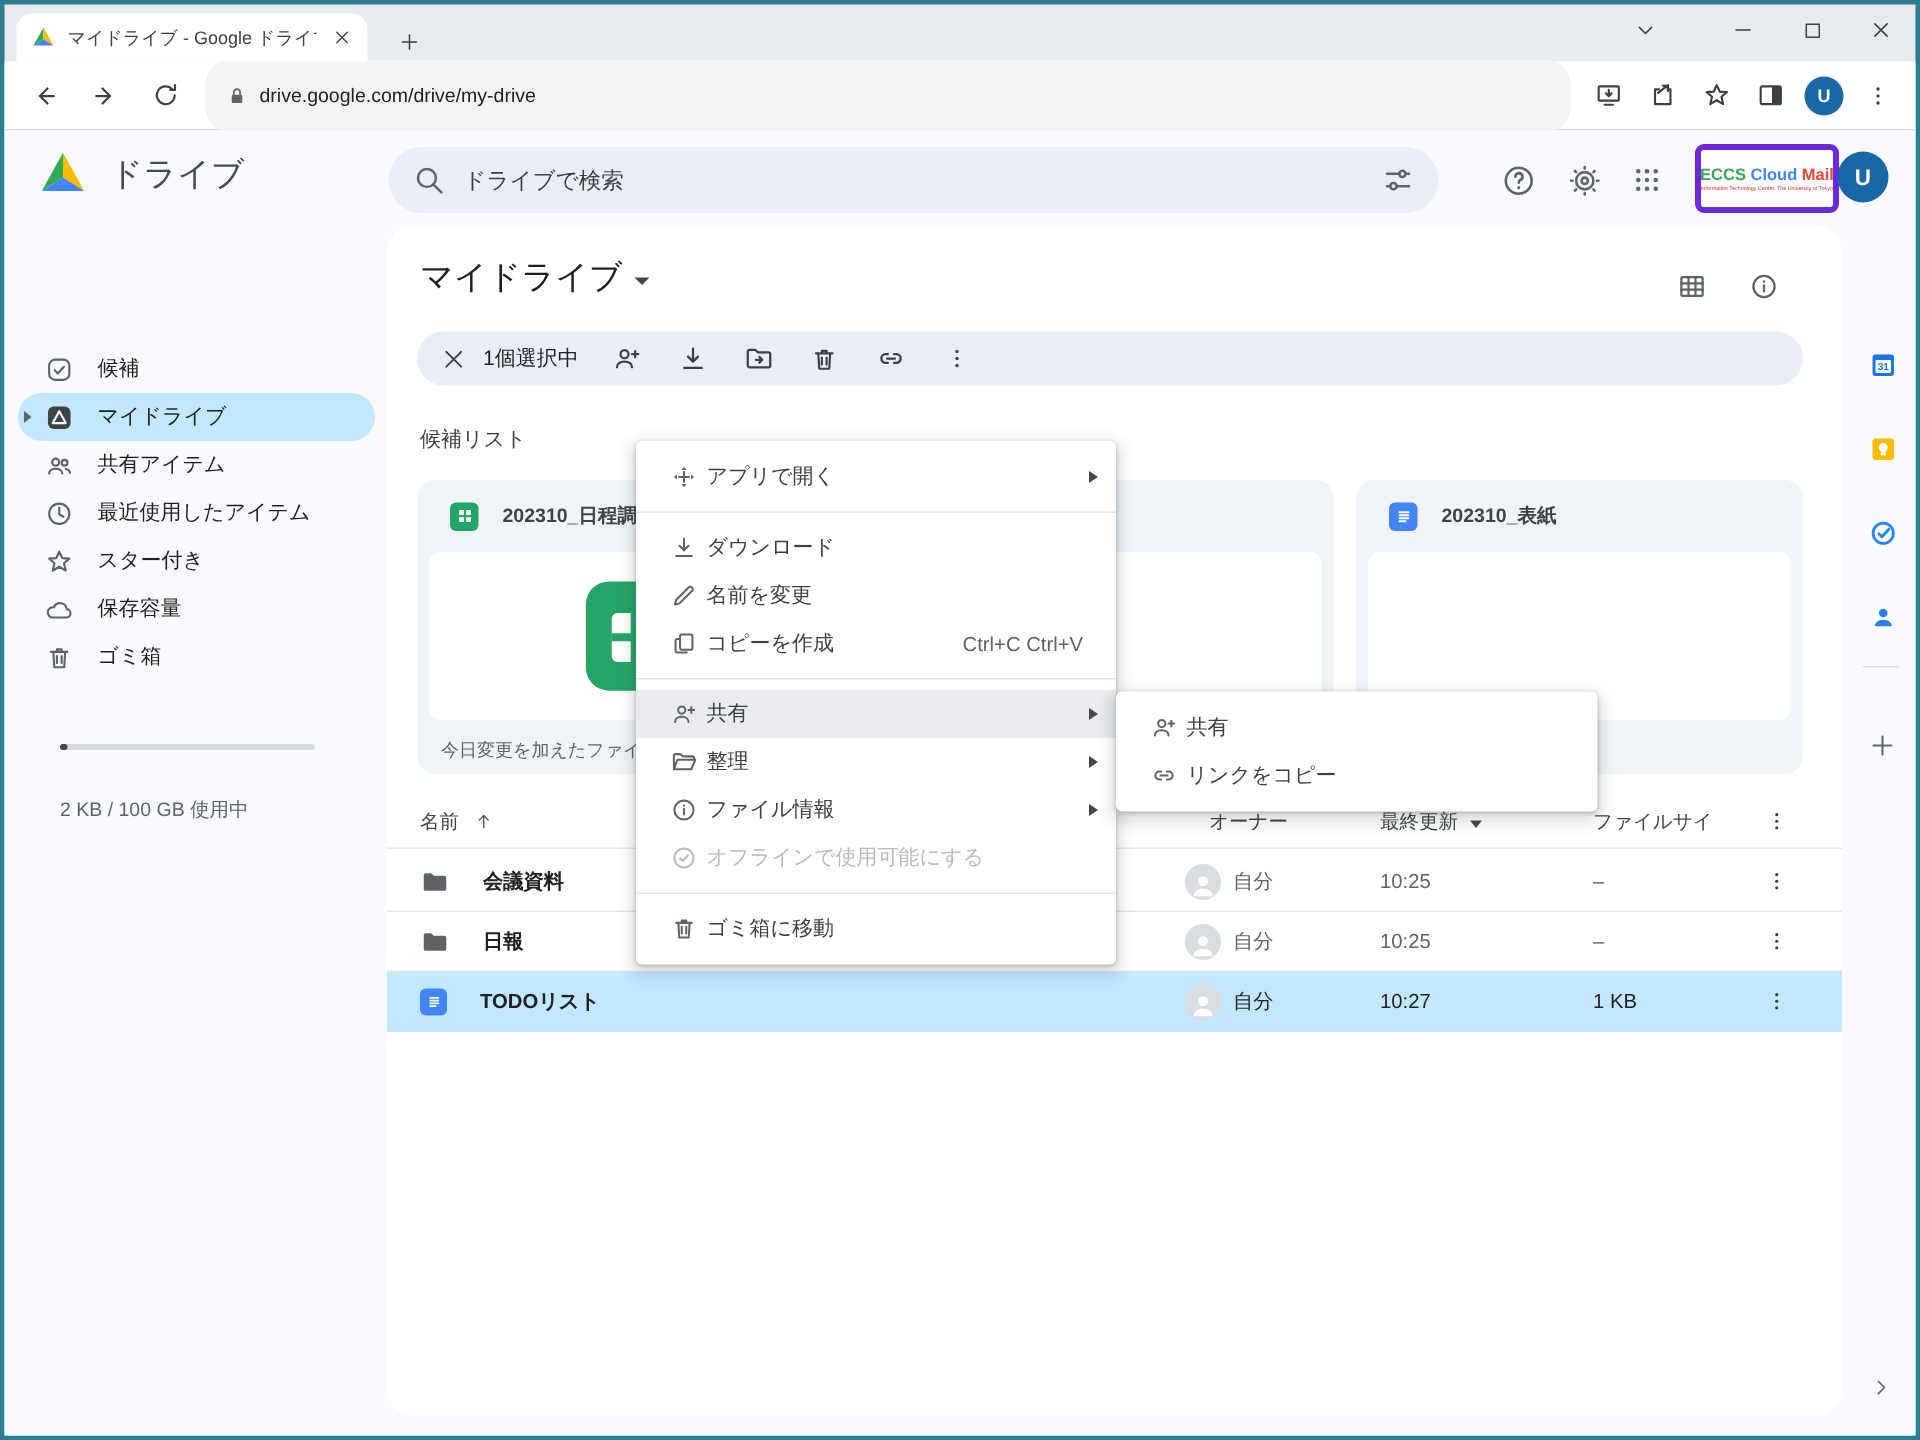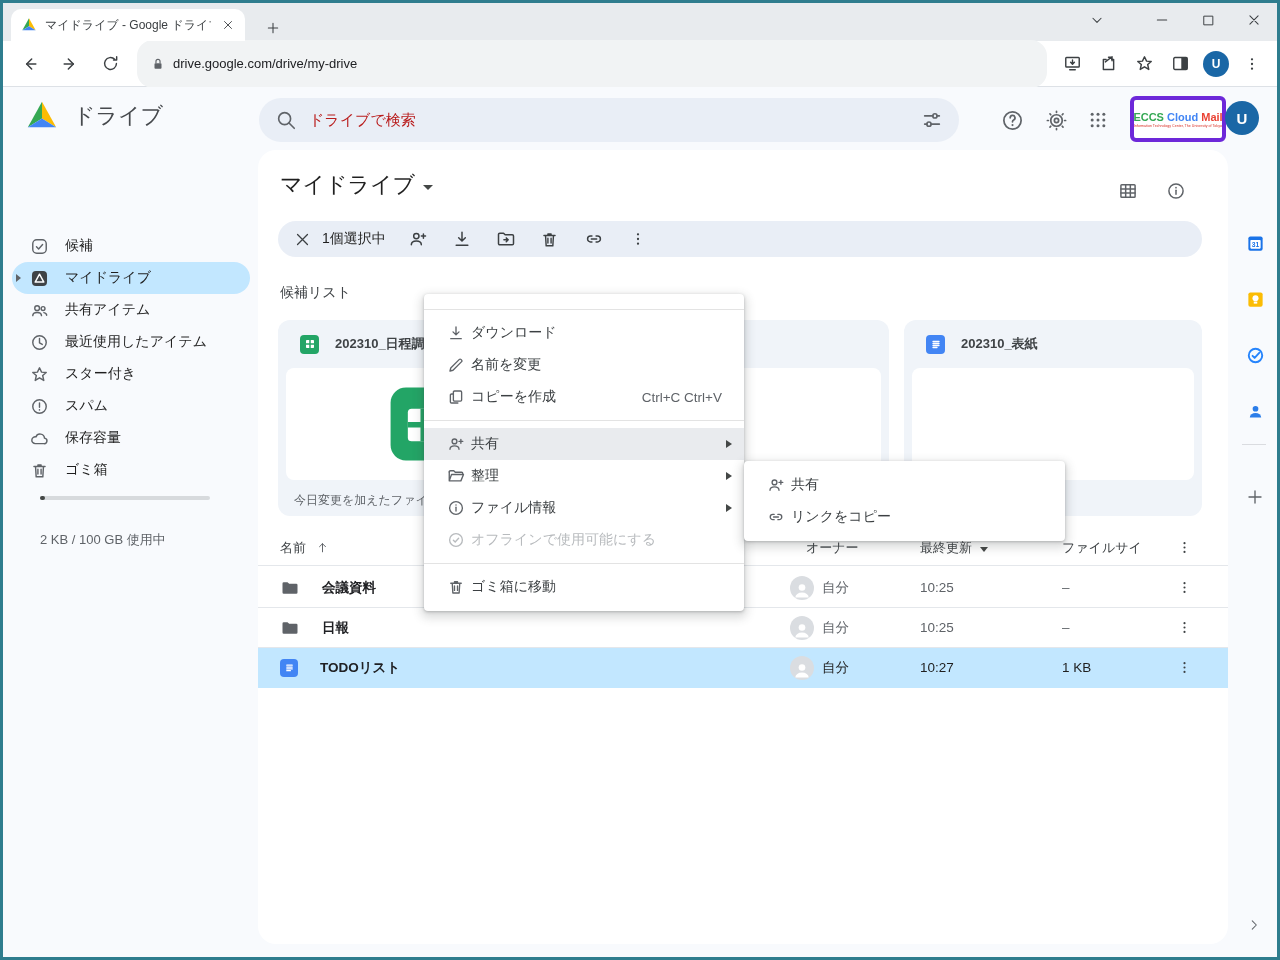--- a/index.html
+++ b/index.html
@@ -28,21 +28,21 @@
   .tb-right{display:flex;align-items:center;gap:2px}
   .tb-right .ibtn{width:34px;height:34px;border-radius:50%}
   .avatar-sm{width:26px;height:26px;border-radius:50%;background:#1a67a6;color:#fff;font-size:12px;display:flex;align-items:center;justify-content:center;font-weight:bold}
 
   
   .app{flex:1;position:relative;background:#f8fafd;overflow:hidden}
 
   .drive-logo{position:absolute;left:20px;top:12px;display:flex;align-items:center;gap:12px}
   .drive-logo .name{font-size:22px;color:#46494d}
   .searchbar{position:absolute;left:256px;top:11px;width:700px;height:44px;background:#e9eef6;border-radius:22px;display:flex;align-items:center;padding:0 16px;gap:12px;cursor:text}
-  .searchbar .ph{font-size:15px;color:#b91c1c;flex:1}
+  .searchbar .ph{font-size:15px;color:#404040;flex:1}
   .hdr-ic{position:absolute;top:14px;width:38px;height:38px;border-radius:50%}
   .eccs{position:absolute;left:1127px;top:9px;width:96px;height:46px;background:#fff;border:4px solid #6d28d9;border-radius:6px;display:flex;flex-direction:column;align-items:center;justify-content:center;overflow:hidden}
   .eccs .l1{font-size:11px;font-weight:bold;letter-spacing:0;white-space:nowrap}
   .eccs .l2{font-size:4px;color:#d93025;white-space:nowrap;transform:scale(.9)}
   .avatar-lg{position:absolute;left:1222px;top:14px;width:34px;height:34px;border-radius:50%;background:#1a67a6;color:#fff;font-size:15px;display:flex;align-items:center;justify-content:center;font-weight:bold;border:none;cursor:pointer}
 
   
   .newbtn{position:absolute;left:15px;top:73px;width:100px;height:50px;background:#fff;border:none;border-radius:16px;display:flex;align-items:center;gap:12px;padding:0 18px;font-size:14px;color:#1f1f1f;box-shadow:0 1px 3px rgba(60,64,67,.3),0 2px 6px 1px rgba(60,64,67,.15);cursor:pointer}
   .side-items{position:absolute;left:9px;top:143px;width:238px}
   .sitem{height:32px;display:flex;align-items:center;gap:16px;padding:0 0 0 18px;border-radius:16px;font-size:14px;color:#1f1f1f;cursor:pointer;position:relative}
@@ -316,28 +316,20 @@
               <circle cx="12" cy="12" r="8.5"></circle>
               <path d="M12 7v5.5l3.5 2"></path>
             </svg>
         <span>最近使用したアイテム</span>
       </div>
       <div class="sitem">
         <svg class="s" width="19" height="19" viewBox="0 0 24 24">
               <polygon points="12,3.5 14.6,9 20.5,9.4 16,13.3 17.4,19.5 12,16.2 6.6,19.5 8,13.3 3.5,9.4 9.4,9"></polygon>
             </svg>
         <span>スター付き</span>
-      </div>
-      <div class="sitem">
-        <svg class="s" width="19" height="19" viewBox="0 0 24 24">
-              <circle cx="12" cy="12" r="8.5"></circle>
-              <path d="M12 7.5v5.5"></path>
-              <circle cx="12" cy="16.3" r="1" fill="#5f6368" stroke="none"></circle>
-            </svg>
-        <span>スパム</span>
       </div>
       <div class="sitem">
         <svg class="s" width="19" height="19" viewBox="0 0 24 24">
               <path d="M6.8 18.5a4.3 4.3 0 1 1 .7-8.5 5.6 5.6 0 0 1 10.8 1.5 3.5 3.5 0 0 1-.8 7z"></path>
             </svg>
         <span>保存容量</span>
       </div>
       <div class="sitem">
         <svg class="s" width="19" height="19" viewBox="0 0 24 24">
               <path d="M5 7h14M10 7V5h4v2M7 7l.8 13h8.4L17 7zM10 10.5v6M14 10.5v6"></path>
@@ -610,20 +602,30 @@
                   <circle cx="12" cy="5" r="1.7"></circle>
                   <circle cx="12" cy="12" r="1.7"></circle>
                   <circle cx="12" cy="19" r="1.7"></circle>
                 </g>
               </svg>
             </button>
       </div>
     </div>
 
     <div class="menu" style="left:421px;top:207px;width:320px">
+      <div class="mi">
+        <span class="mic">
+              <svg class="s" width="18" height="18" viewBox="0 0 24 24">
+                <path d="M12 7.5v9M7.5 12h9"></path>
+                <path d="M12 3l2.3 2.8h-4.6zM12 21l2.3-2.8h-4.6zM3 12l2.8-2.3v4.6zM21 12l-2.8-2.3v4.6z" fill="#5f6368" stroke="none"></path>
+              </svg>
+            </span>
+        <span class="mlabel">アプリで開く</span>
+        <span class="arr"></span>
+      </div>
       <hr class="mdiv">
       <div class="mi">
         <span class="mic">
               <svg class="s" width="18" height="18" viewBox="0 0 24 24">
                 <path d="M12 4v10M8 10.5l4 4 4-4M5 19.5h14"></path>
               </svg>
             </span>
         <span class="mlabel">ダウンロード</span>
       </div>
       <div class="mi">

